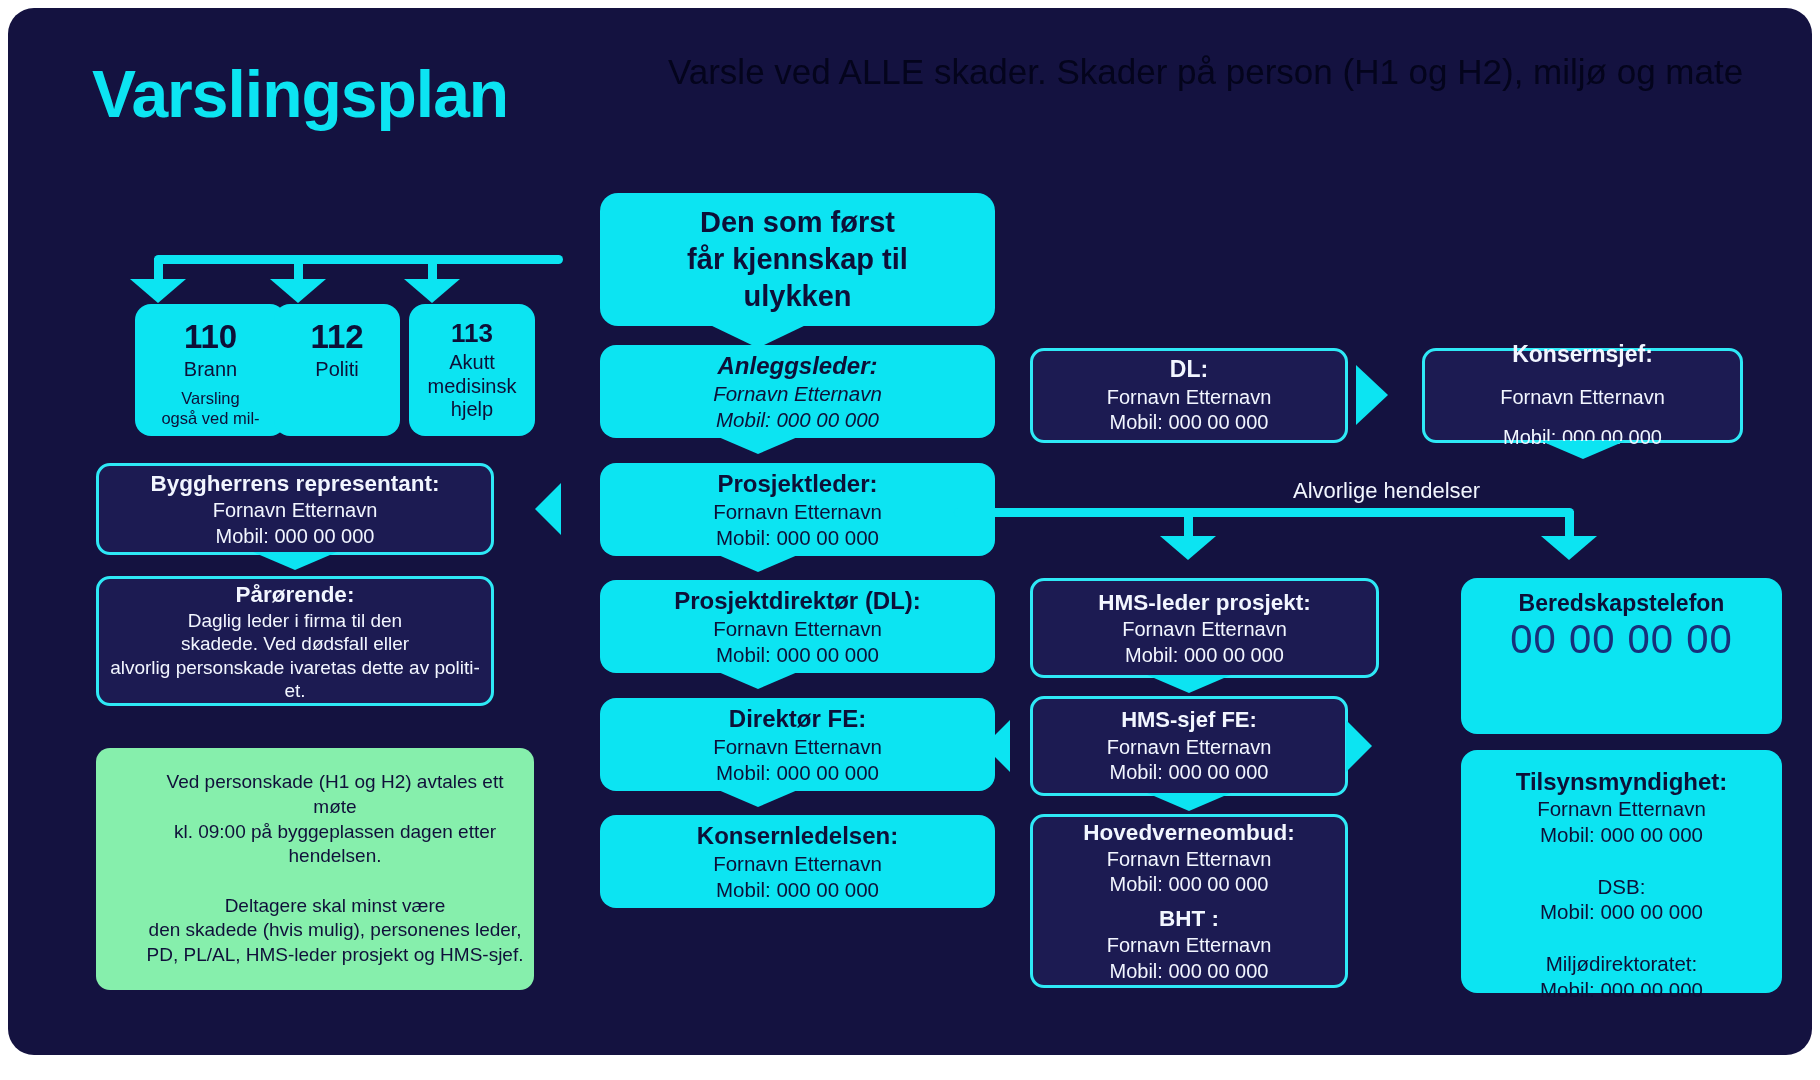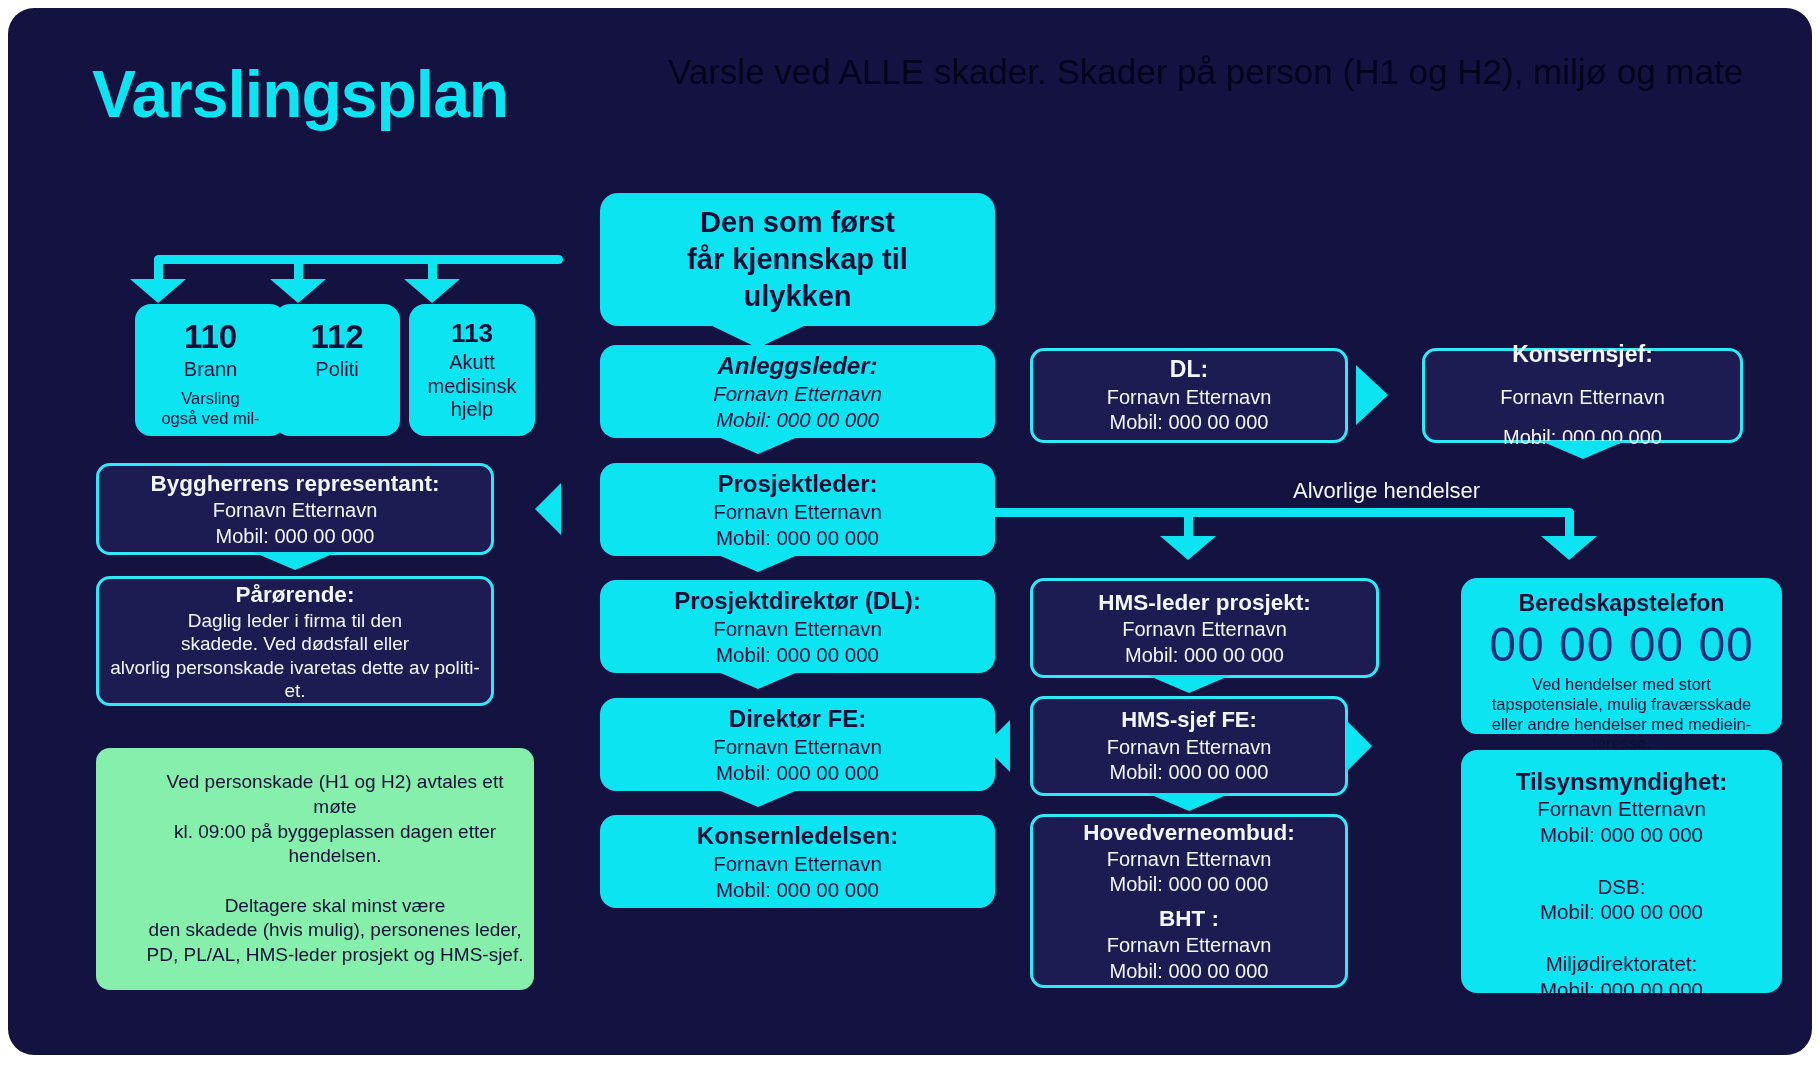--- a/index.html
+++ b/index.html
@@ -174,25 +174,21 @@
     <div class="title-line" style="font-size:22.5px;">Hovedverneombud:</div>
     <div class="sub-line">Fornavn Etternavn</div>
     <div class="sub-line">Mobil: 000 00 000</div>
     <div class="title-line" style="font-size:22.5px;margin-top:6px;">BHT :</div>
     <div class="sub-line">Fornavn Etternavn</div>
     <div class="sub-line">Mobil: 000 00 000</div>
   </div>
 
   <div class="abs box-cyan center" style="left:1414px;top:570px;width:321px;height:156px;justify-content:flex-start;padding-top:12px;box-sizing:border-box;">
     <div class="b" style="font-size:23px;">Beredskapstelefon</div>
-    <div style="font-size:48px;letter-spacing:1px;color:#17307a;">00 00 00 00</div>
-    <div class="pre" style="font-size:16.5px;line-height:1.2;margin-top:3px;">Ved hendelser med stort
-tapspotensiale, mulig fraværsskade
-eller andre hendelser med mediein-
-teresse.</div>
+    <div style="font-size:40px;letter-spacing:1px;color:#17307a;">00 00 00 00</div>
   </div>
 
   <div class="abs box-cyan center" style="left:1414px;top:742px;width:321px;height:243px;justify-content:flex-start;padding-top:18px;box-sizing:border-box;">
     <div class="b" style="font-size:24px;">Tilsynsmyndighet:</div>
     <div style="font-size:20.5px;line-height:1.26;">Fornavn Etternavn</div>
     <div style="font-size:20.5px;line-height:1.26;">Mobil: 000 00 000</div>
     <div style="font-size:20.5px;line-height:1.26;margin-top:26px;">DSB:</div>
     <div style="font-size:20.5px;line-height:1.26;">Mobil: 000 00 000</div>
     <div style="font-size:20.5px;line-height:1.26;margin-top:26px;">Miljødirektoratet:</div>
     <div style="font-size:20.5px;line-height:1.26;">Mobil: 000 00 000</div>

